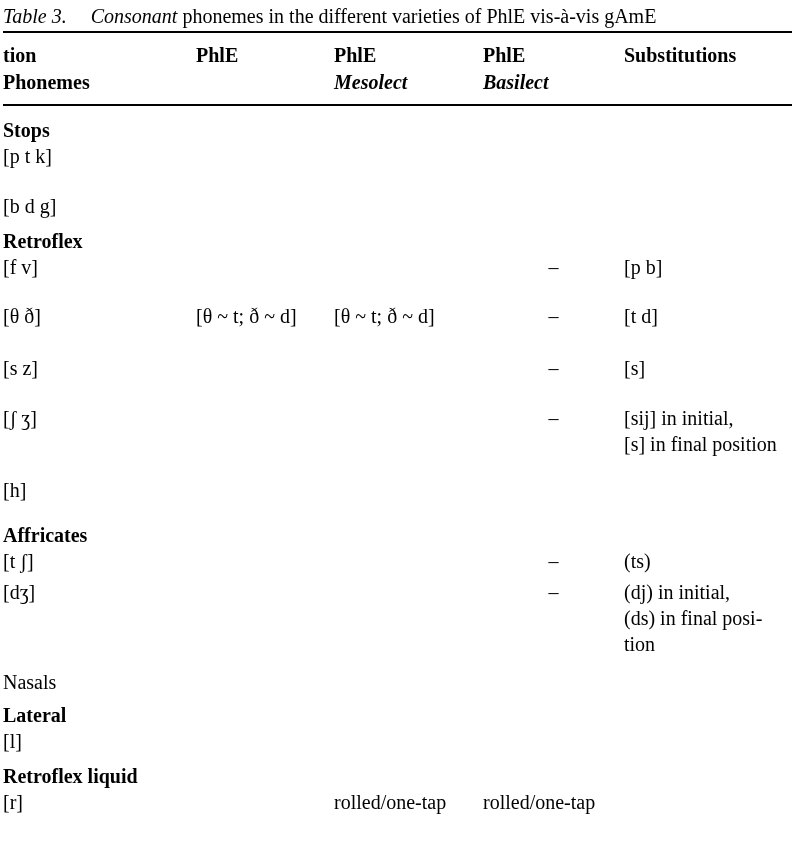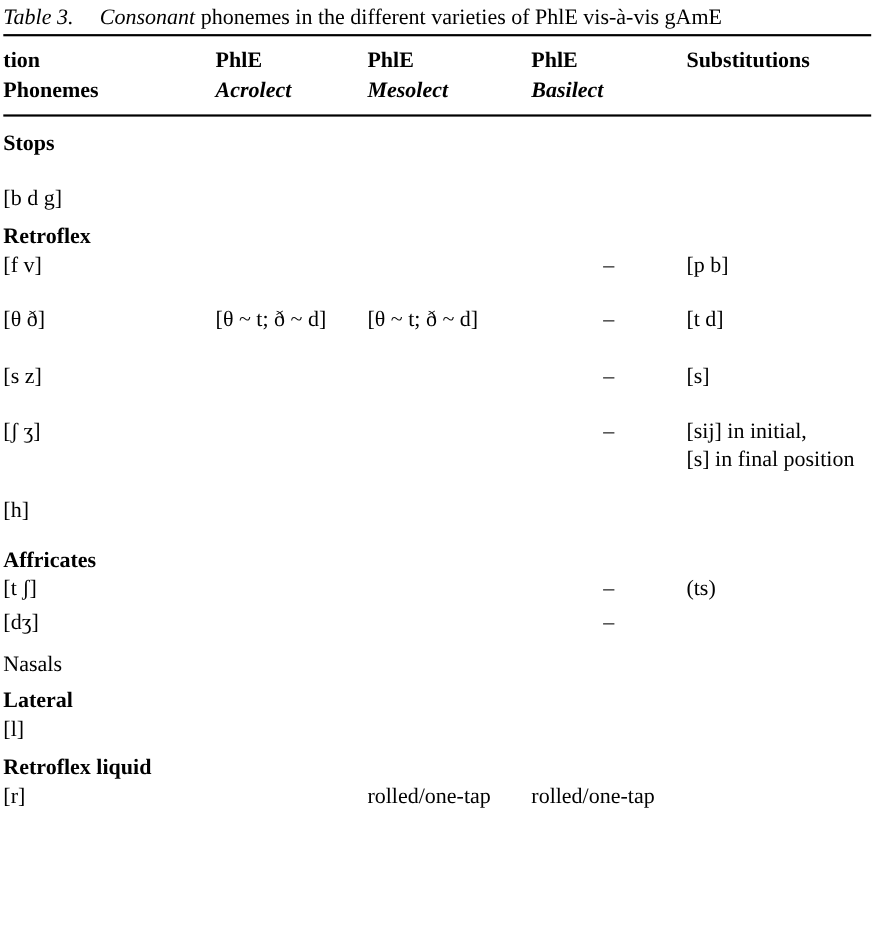--- a/index.html
+++ b/index.html
@@ -64,21 +64,20 @@
 
   <div class="rule rule-top"></div>
 
   <div class="grid thead">
     <div class="hc">
       <div>tion</div>
       <div>Phonemes</div>
     </div>
     <div class="hc">
       <div>PhlE</div>
-      <div class="l2-it">Acrolect</div>
     </div>
     <div class="hc">
       <div>PhlE</div>
       <div class="l2-it">Mesolect</div>
     </div>
     <div class="hc">
       <div>PhlE</div>
       <div class="l2-it">Basilect</div>
     </div>
     <div class="hc">
@@ -86,20 +85,21 @@
     </div>
   </div>
 
   <div class="rule rule-mid"></div>
 
   <div>
 
     <div class="section mt11">Stops</div>
 
     <div class="grid trow mt0">
+      <div class="c">[p t k]</div>
       <div class="c"></div>
       <div class="c"></div>
       <div class="c"></div>
       <div class="c"></div>
     </div>
 
     <div class="grid trow mt24">
       <div class="c">[b d g]</div>
       <div class="c"></div>
       <div class="c"></div>
@@ -158,20 +158,23 @@
       <div class="c"></div>
       <div class="c center">–</div>
       <div class="c">(ts)</div>
     </div>
 
     <div class="grid trow mt21">
       <div class="c">[dʒ]</div>
       <div class="c"></div>
       <div class="c"></div>
       <div class="c center">–</div>
+      <div class="c">(dj) in initial,
+(ds) in final posi-
+tion</div>
     </div>
 
     <div class="section regular mt12">Nasals</div>
 
     <div class="grid trow mt0">
       <div class="c"></div>
       <div class="c"></div>
       <div class="c"></div>
       <div class="c"></div>
     </div>

